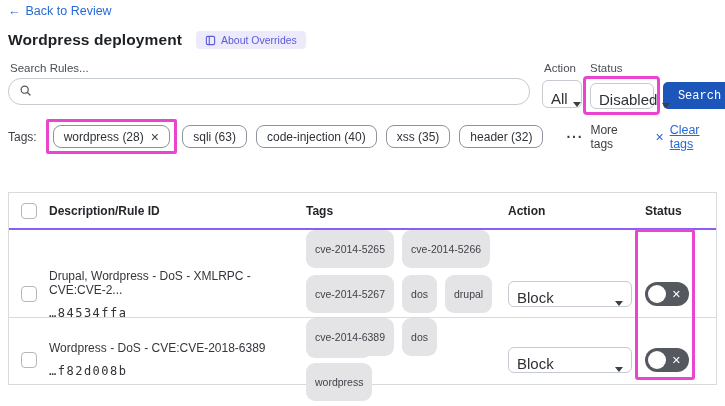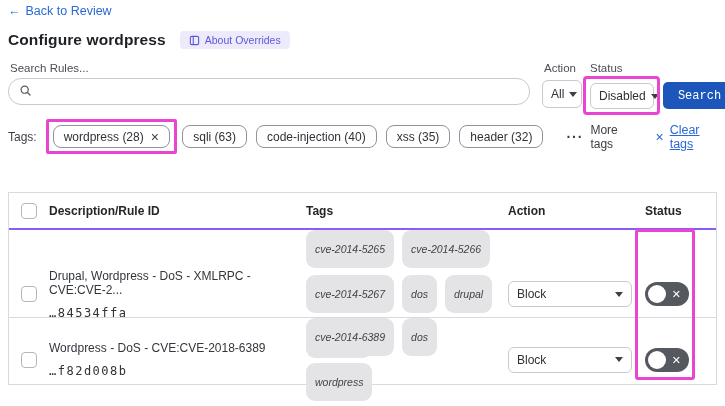--- a/index.html
+++ b/index.html
@@ -17,22 +17,22 @@
     font-size:10.5px; padding:3px 9px; border-radius:4px; }
   .badge svg { display:block; }
   
   .field-label { position:absolute; font-size:11.5px; color:#4b4e54; }
   .search-box { position:absolute; left:8px; top:78px; width:522px; height:27px;
     border:1px solid #c6cad1; border-radius:13px; background:#fff; display:flex; align-items:center;
     padding:0 10px; gap:6px; }
   .search-box input { border:none; outline:none; flex:1; font-size:12px; background:transparent;
     font-family:"Liberation Sans", sans-serif; }
   .dropdown { position:absolute; background:#fff; border:1px solid #c6cad1; border-radius:6px;
-    display:flex; align-items:center; justify-content:space-between; padding:0 8px;
-    font-size:12px; color:#2e3135; cursor:pointer; }
+    display:flex; align-items:flex-end; justify-content:space-between; padding:0 8px;
+    font-size:15px; color:#2e3135; cursor:pointer; }
   .caret { width:0; height:0; border-left:4px solid transparent; border-right:4px solid transparent;
     border-top:5px solid #3c3f44; margin-left:5px; flex:0 0 auto; }
   .dd-action { left:542px; top:80px; width:40px; height:28px; }
   .dd-status { left:590px; top:83px; width:64px; height:26px; z-index:2; }
   .search-btn { position:absolute; left:663px; top:82px; width:73px; height:27px;
     background:#1d56bb; color:#fff; font-size:12px; border:none; border-radius:5px;
     font-family:Liberation Mono, monospace; cursor:pointer; }
   .annot { position:absolute; border:3px solid #e945d1; border-radius:4px; pointer-events:none; z-index:3; }
   .annot-status-dd { left:583px; top:76px; width:77px; height:39px; }
   .annot-wp-pill { position:relative; border:3px solid #e945d1; border-radius:2px; padding:3px 4px; }
@@ -61,21 +61,21 @@
   .trow:last-child { border-bottom:none; }
   .row-1 { height:88px; }
   .row-2 { height:66px; }
   .cell-check { display:flex; justify-content:center; }
   .checkbox { width:16px; height:16px; border:1.5px solid #b3b8bf; border-radius:4px; background:#fff; cursor:pointer; }
   .cell-desc { font-size:12px; color:#33373c; padding-right:8px; }
   .rule-id { font-family:"DejaVu Sans Mono", monospace; font-size:12px; letter-spacing:1.5px;
     color:#2e3135; margin-top:9px; }
   .cell-tags { display:flex; flex-wrap:wrap; gap:7px 8px; padding-right:4px; }
   .gray-tag { background:#e4e4e7; color:#404349; font-size:10.5px; padding:13px 9px;
-    border-radius:9px; white-space:nowrap;font-style:italic; }
+    border-radius:9px; white-space:nowrap; }
   .cell-action .dropdown { position:relative; left:8px; top:0; width:124px; height:26px; }
   .cell-status { display:flex; padding-left:9px; }
   .toggle { position:relative; width:44px; height:24px; background:#55585e; border-radius:12px; cursor:pointer; }
   .toggle .knob { position:absolute; left:3px; top:3px; width:18px; height:18px; background:#fff; border-radius:50%; }
   .toggle .tog-x { position:absolute; right:8px; top:50%; transform:translateY(-50%);
     color:#fff; font-size:11px; line-height:1; }
   .col-desc-h { padding-left:0; }
   .col-tags-h, .cell-tags { padding-left:8px; }
   .col-action-h { padding-left:8px; }
   .col-status-h { padding-left:9px; }
@@ -84,21 +84,21 @@
 <body>
 
 <div class="page">
 
   <a class="back-link">
     <span>←</span>
     <span>Back to Review</span>
   </a>
 
   <div class="title-row">
-    <div class="page-title">Configure wordpress</div>
+    <div class="page-title">Wordpress deployment</div>
     <div class="badge">
       <span>
         <svg width="11" height="11" viewBox="0 0 16 16" fill="none">
           <rect x="2" y="2" width="12" height="12" rx="2" stroke="#5c5ad6" stroke-width="1.6"></rect>
           <line x1="6.2" y1="2.5" x2="6.2" y2="13.5" stroke="#5c5ad6" stroke-width="1.6"></line>
         </svg>
       </span>
       <span>About Overrides</span>
     </div>
   </div>

